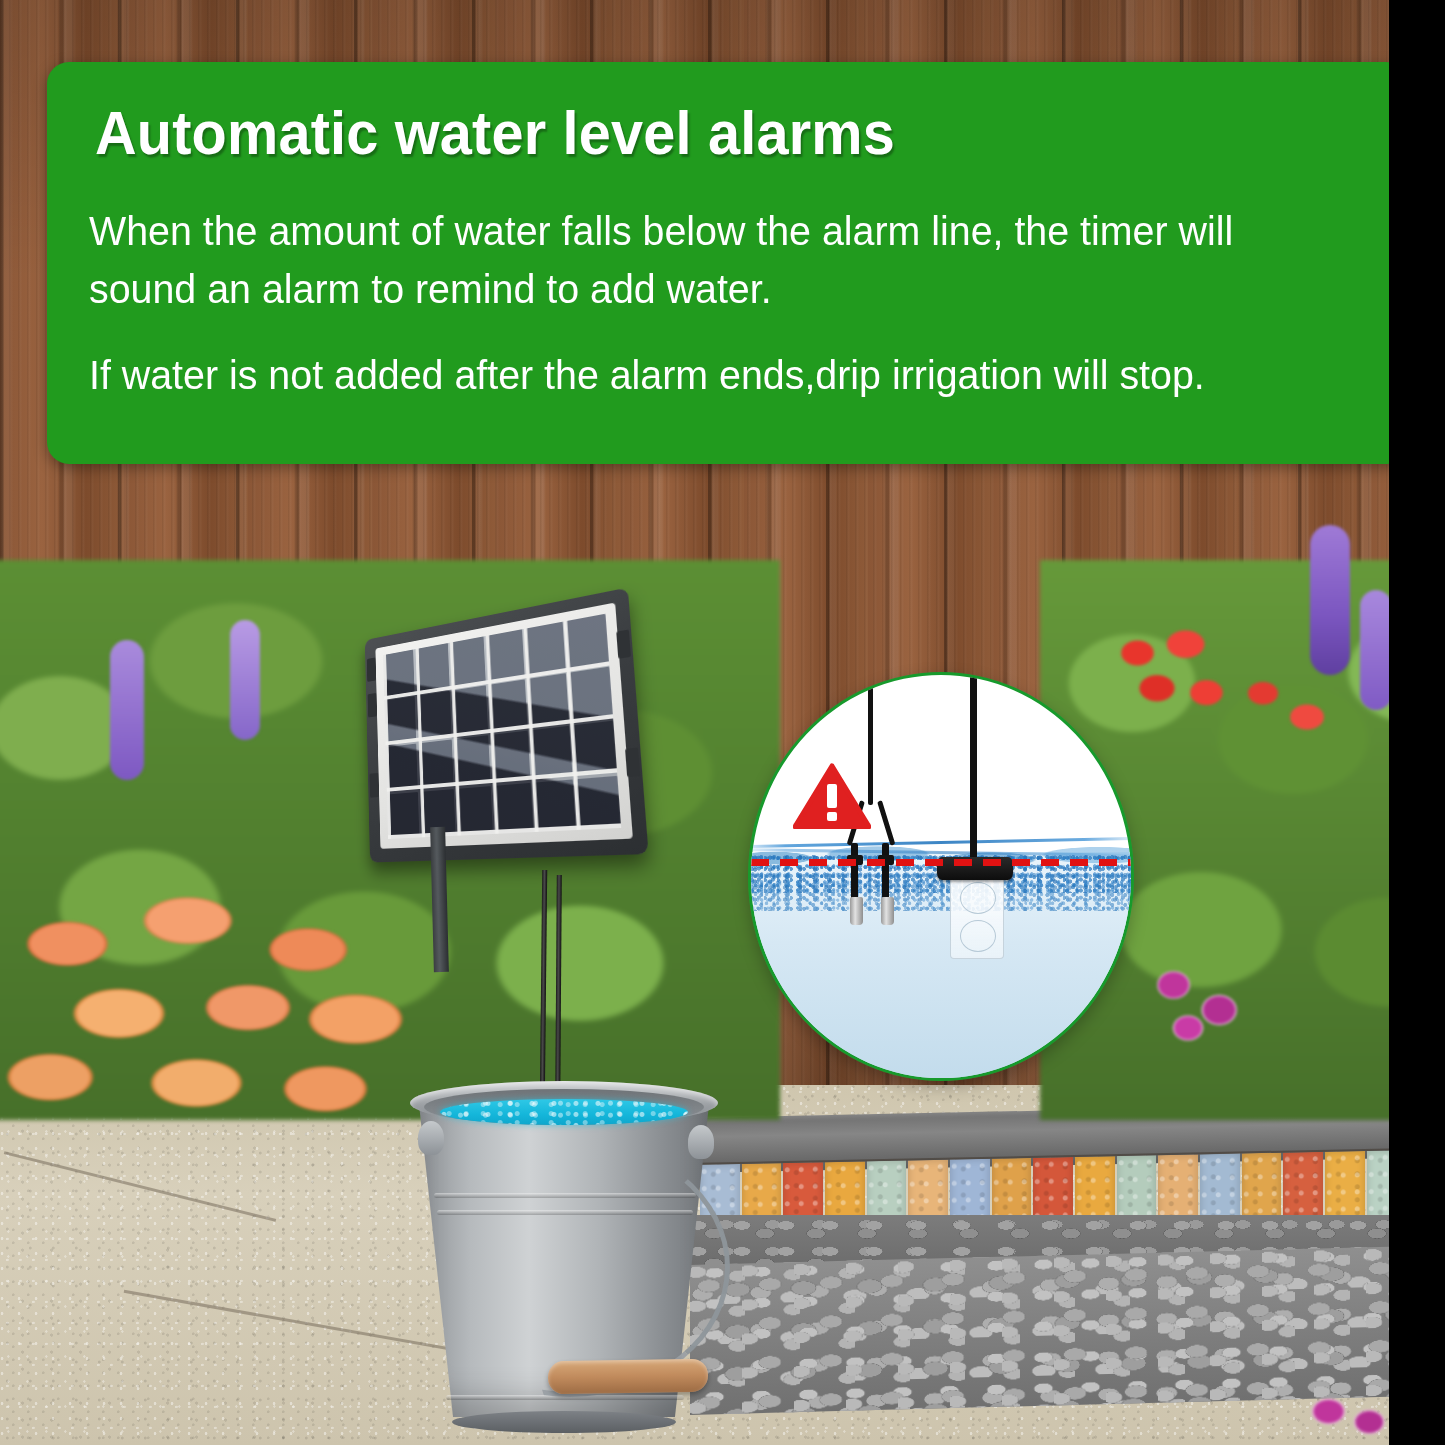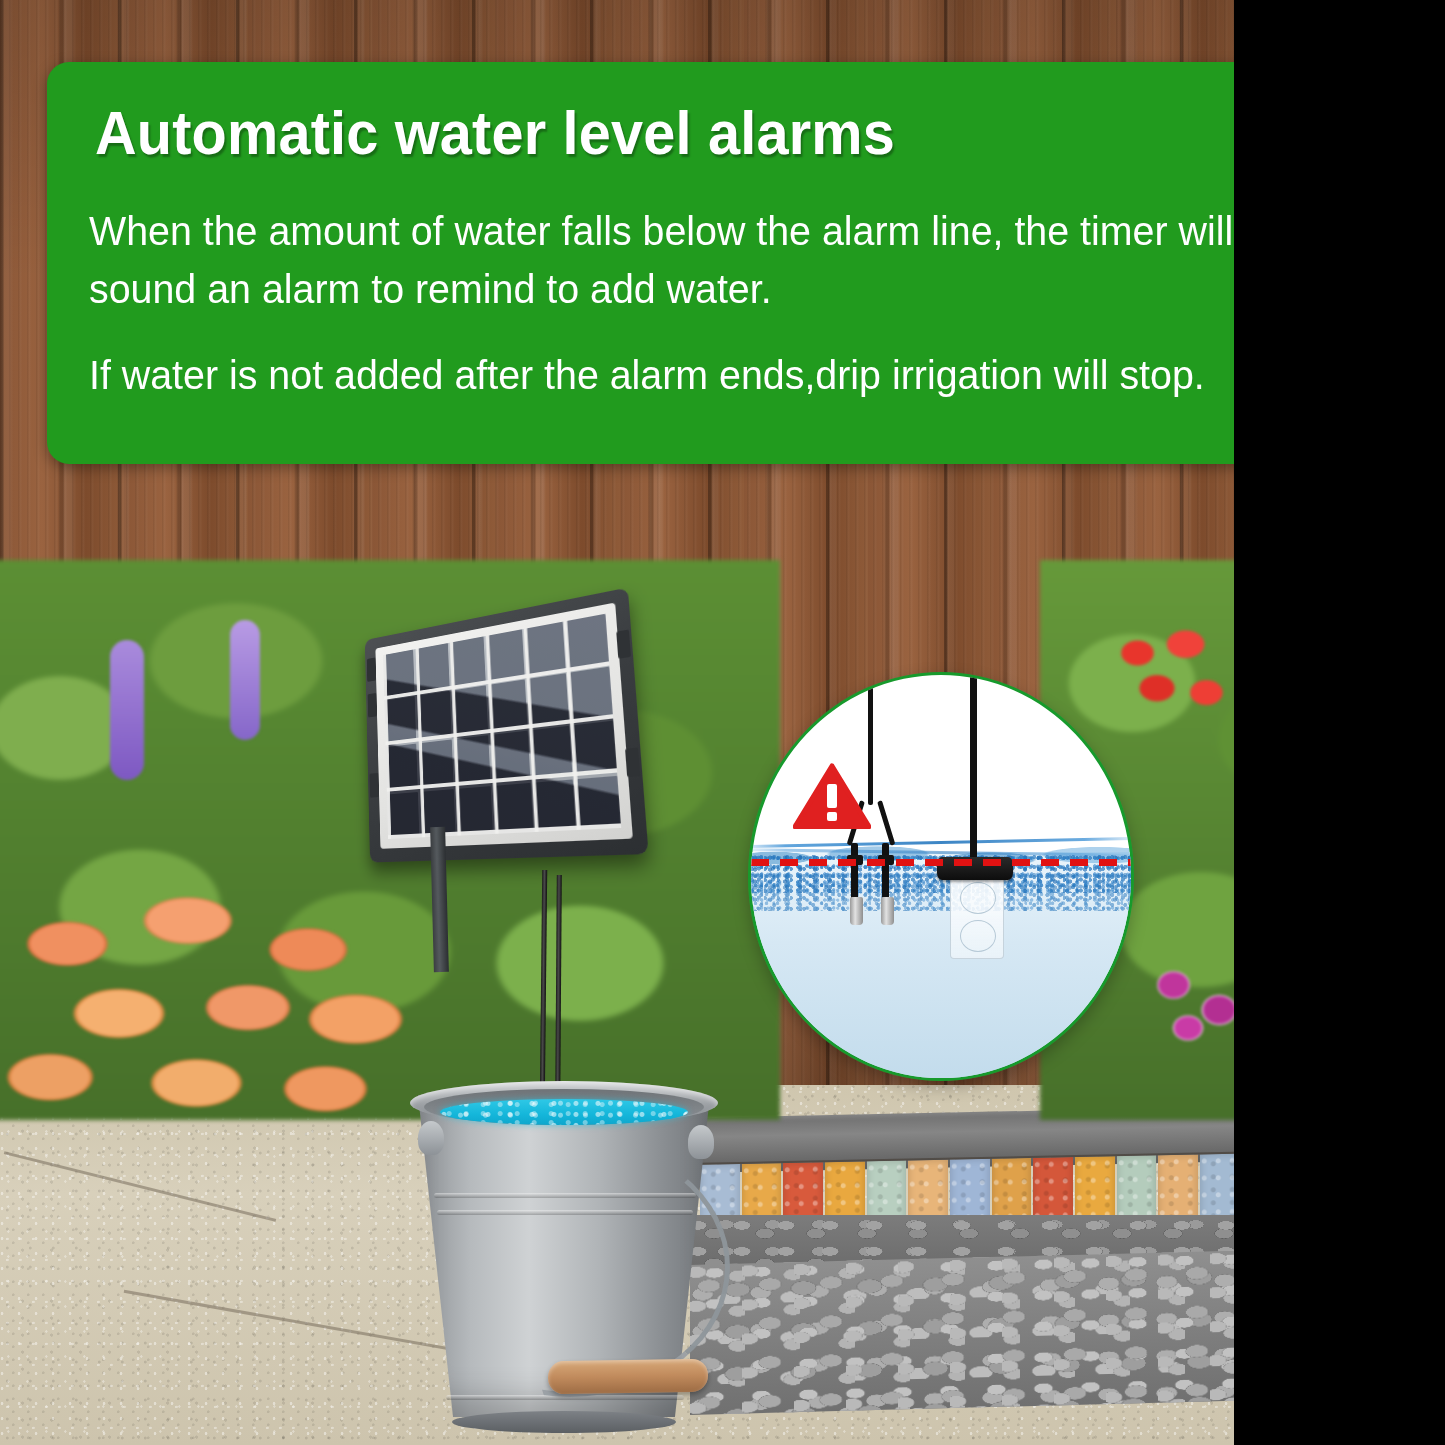--- a/index.html
+++ b/index.html
@@ -1,23 +1,22 @@
 <!DOCTYPE html>
 <html><head>
 <meta charset="utf-8">
 <style>
   html,body{margin:0;padding:0;background:#000;}
   body{font-family:"Liberation Sans", sans-serif;}
 
   #scene{
     position:relative;
-    width:1222px;height:1445px;
+    width:1389px;height:1445px;
     overflow:hidden;
     background:#6b4228;
-    padding-left:12px;
   }
 
   
   .fence{
     position:absolute;left:0;top:0;width:1445px;height:1120px;
     background:
       repeating-linear-gradient(90deg,
         rgba(0,0,0,.30) 0px, rgba(0,0,0,.30) 3px,
         rgba(255,255,255,.05) 4px, rgba(255,255,255,.05) 10px,
         rgba(0,0,0,0) 11px, rgba(0,0,0,0) 58px,

